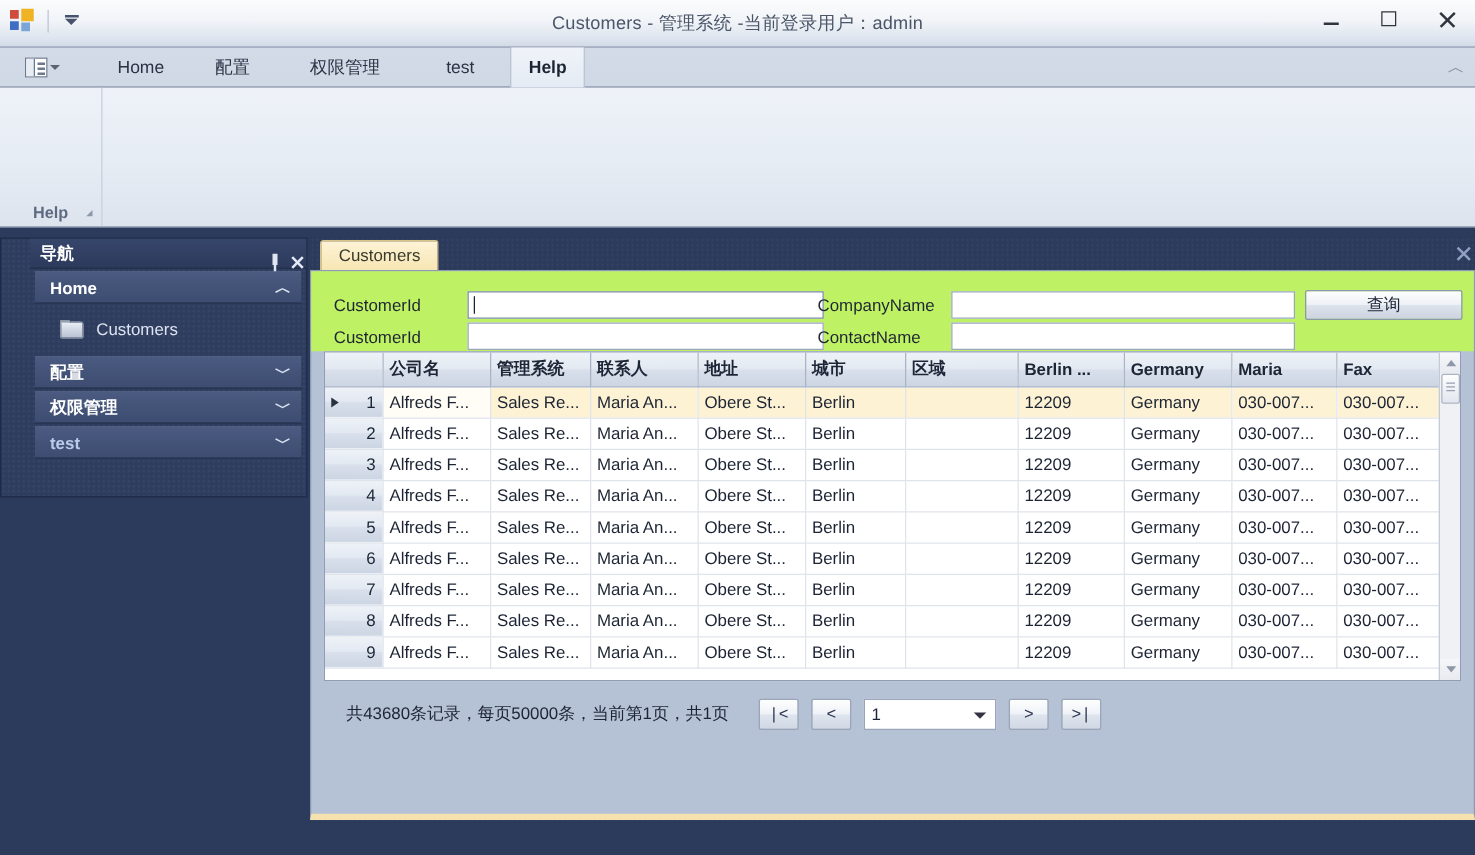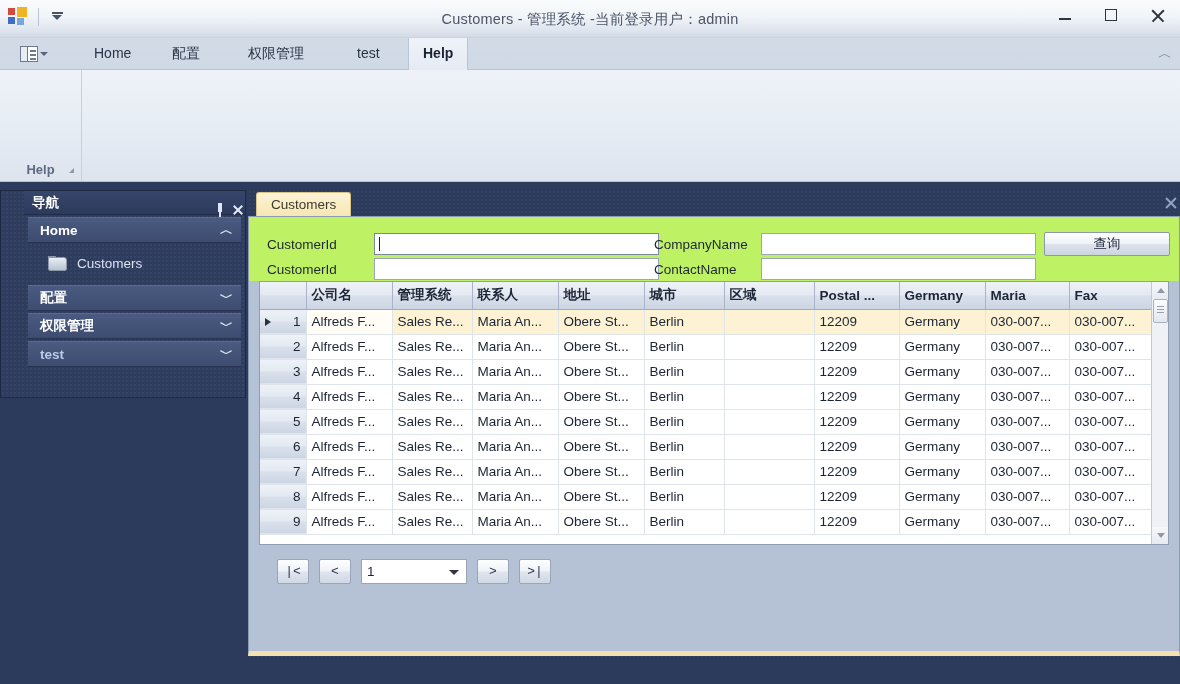--- a/index.html
+++ b/index.html
@@ -446,21 +446,21 @@
           </colgroup>
           <thead>
             <tr>
               <th class="rowhdr"></th>
               <th>公司名</th>
               <th>管理系统</th>
               <th>联系人</th>
               <th>地址</th>
               <th>城市</th>
               <th>区域</th>
-              <th>Postal ...</th>
+              <th>Berlin ...</th>
               <th>Germany</th>
               <th>Maria</th>
               <th>Fax</th>
             </tr>
           </thead>
           <tbody id="grid-body">
               <tr class="selrow">
                 <td class="rowhdr"><span class="rowmarker"></span><span>1</span></td>
                 <td class="c-company">Alfreds F...</td>
                 <td class="c-title">Sales Re...</td>
@@ -587,20 +587,21 @@
           <div id="grid-thumb">
               <span class="grip"></span>
             </div>
           <div class="sb-arrow" style="position:absolute;bottom:0;left:0;">
               <span class="tri-dn"></span>
             </div>
         </div>
       </div>
 
       <div id="pager">
+        <span id="pager-status">共43680条记录，每页50000条，当前第1页，共1页</span>
         <div class="pbtn">|&lt;</div>
         <div class="pbtn">&lt;</div>
         <div id="page-combo">
           <span>1</span>
           <span class="cb-arrow"></span>
         </div>
         <div class="pbtn">&gt;</div>
         <div class="pbtn">&gt;|</div>
       </div>
 

